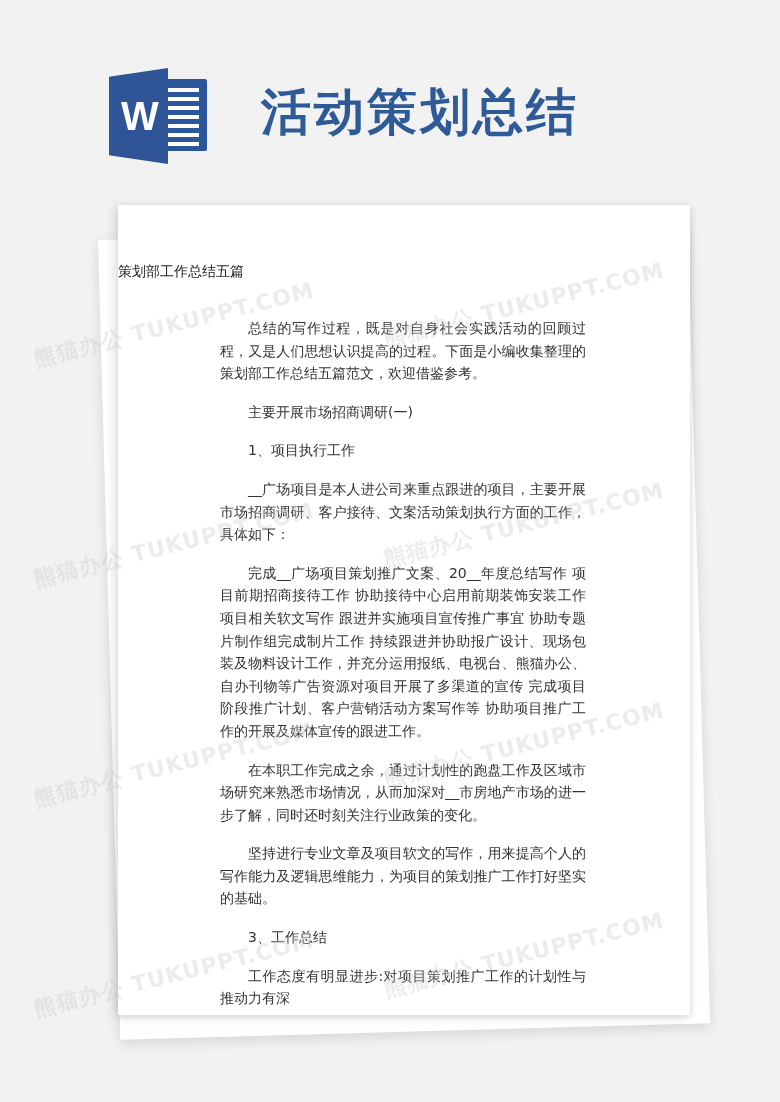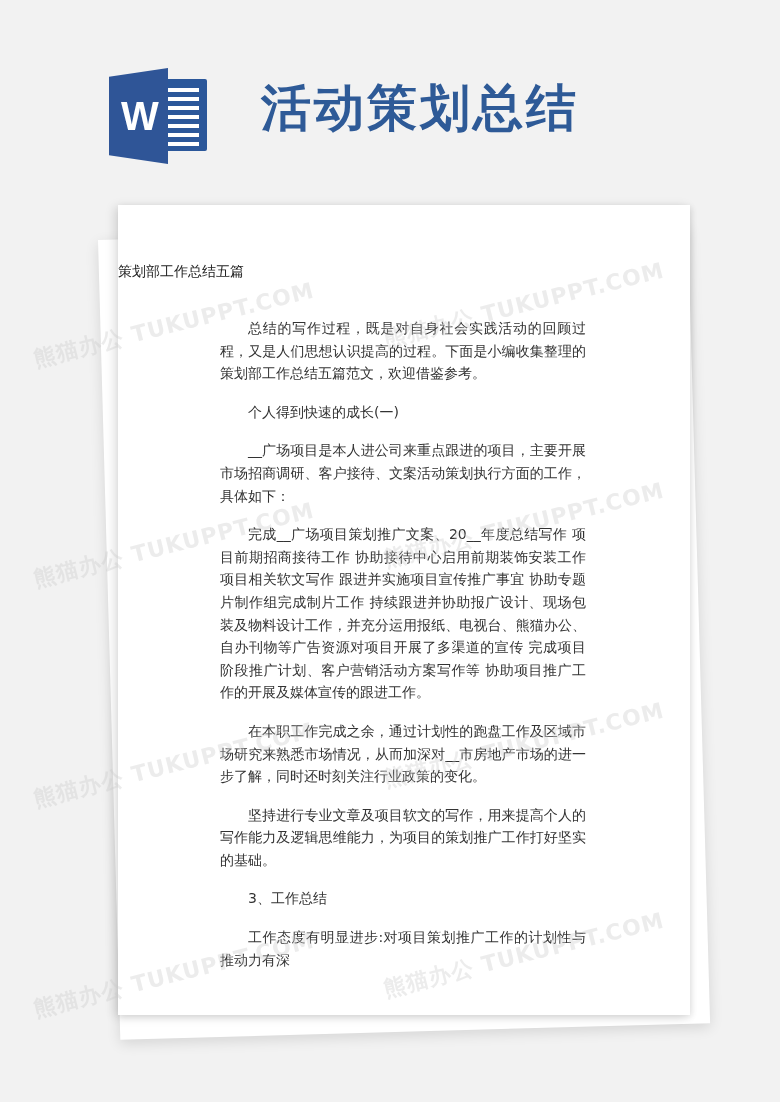--- a/index.html
+++ b/index.html
@@ -27,21 +27,21 @@
     background: #2f5597;
     clip-path: polygon(0 9%, 100% 0, 100% 100%, 0 91%);
   }
   .word-icon .w {
     position: absolute; left: 8px; top: 24px; width: 46px; text-align: center;
     color: #fff; font-weight: bold; font-size: 40px; line-height: 48px;
     font-family: "Liberation Sans", sans-serif;
   }
   .header-title {
     position: absolute; left: 261px; top: 72px;
-    font-family: Liberation Mono, monospace;
+    font-family: Liberation Sans, sans-serif;
     font-size: 50px; font-weight: bold; color: #2e5a97; letter-spacing: 3px;
     line-height: 80px;
   }
   .back-page {
     position: absolute; left: 98px; top: 240px; width: 590px; height: 800px;
     background: #ffffff;
     transform: rotate(-1.6deg);
     transform-origin: 0 0;
     box-shadow: 0 4px 14px rgba(0,0,0,0.12);
   }
@@ -85,21 +85,22 @@
   </div>
   <div class="header-title">活动策划总结</div>
 </div>
 
 <div class="back-page"></div>
 
 <div class="page">
   <div class="doc-title">策划部工作总结五篇</div>
   <div class="body-text">
     <p>总结的写作过程，既是对自身社会实践活动的回顾过程，又是人们思想认识提高的过程。下面是小编收集整理的策划部工作总结五篇范文，欢迎借鉴参考。</p>
-    <p>个人得到快速的成长(一)</p>
+    <p>主要开展市场招商调研(一)</p>
+    <p>1、项目执行工作</p>
     <p>__广场项目是本人进公司来重点跟进的项目，主要开展市场招商调研、客户接待、文案活动策划执行方面的工作，具体如下：</p>
     <p>完成__广场项目策划推广文案、20__年度总结写作 项目前期招商接待工作 协助接待中心启用前期装饰安装工作 项目相关软文写作 跟进并实施项目宣传推广事宜 协助专题片制作组完成制片工作 持续跟进并协助报广设计、现场包装及物料设计工作，并充分运用报纸、电视台、熊猫办公、自办刊物等广告资源对项目开展了多渠道的宣传  完成项目阶段推广计划、客户营销活动方案写作等 协助项目推广工作的开展及媒体宣传的跟进工作。</p>
     <p>在本职工作完成之余，通过计划性的跑盘工作及区域市场研究来熟悉市场情况，从而加深对__市房地产市场的进一步了解，同时还时刻关注行业政策的变化。</p>
     <p>坚持进行专业文章及项目软文的写作，用来提高个人的写作能力及逻辑思维能力，为项目的策划推广工作打好坚实的基础。</p>
     <p>3、工作总结</p>
     <p>工作态度有明显进步:对项目策划推广工作的计划性与推动力有深</p>
   </div>
 </div>
 
 <div class="watermark" style="left:30px; top:310px;">熊猫办公 TUKUPPT.COM</div>

